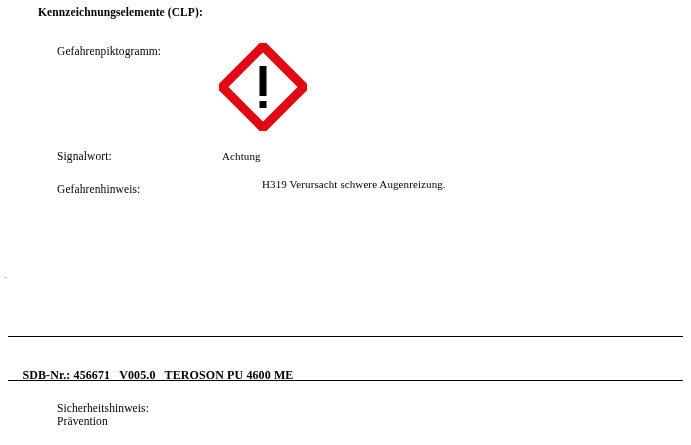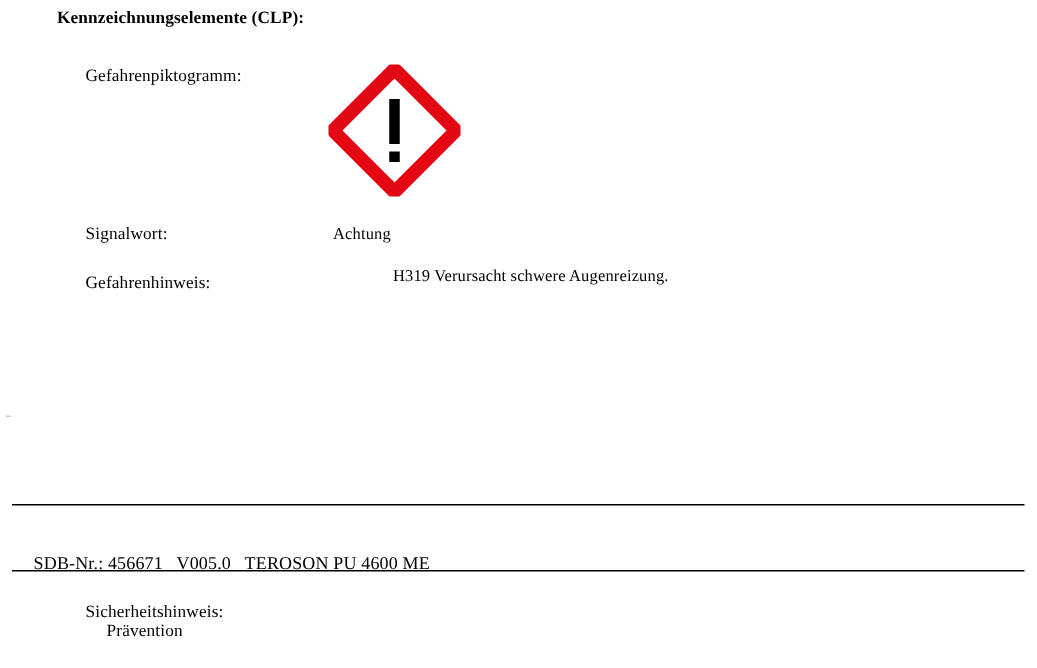--- a/index.html
+++ b/index.html
@@ -37,21 +37,21 @@
   .value {
     position: absolute;
     font-size: 11px;
     font-weight: normal;
     letter-spacing: 0.1px;
   }
   .lbl-pictogram { left: 57px; top: 45px; }
   .lbl-signalword { left: 57px; top: 150px; }
   .lbl-hazard { left: 57px; top: 183px; }
   .lbl-safety { left: 57px; top: 402px; text-align: right; }
-  .lbl-safety-2 { left: 57px; top: 415px; margin-left: 14px; }
+  .lbl-safety-2 { left: 57px; top: 415px; }
 
   .val-signalword { left: 222px; top: 150px; }
   .val-hazard { left: 222px; top: 178px; margin-left: 40px; }
   .val-safety { left: 222px; top: 402px; }
 
   
   .pictogram {
     position: absolute;
     left: 219px;
     top: 43px;
@@ -80,21 +80,21 @@
   .hrule-bottom { top: 380px; }
 
   .footer-line {
     position: absolute;
     left: 10px;
     top: 353px;
     font-size: 12px;
     letter-spacing: 0.1px;
     white-space: pre;
   }
-  .footer-line span { white-space: pre; }
+  .footer-line span { white-space: pre; font-weight: bold; }
 </style>
 </head>
 <body>
 
 <div class="page">
 
   <div class="section-title">Kennzeichnungselemente (CLP):</div>
 
   <div class="label lbl-pictogram">Gefahrenpiktogramm:</div>
 

